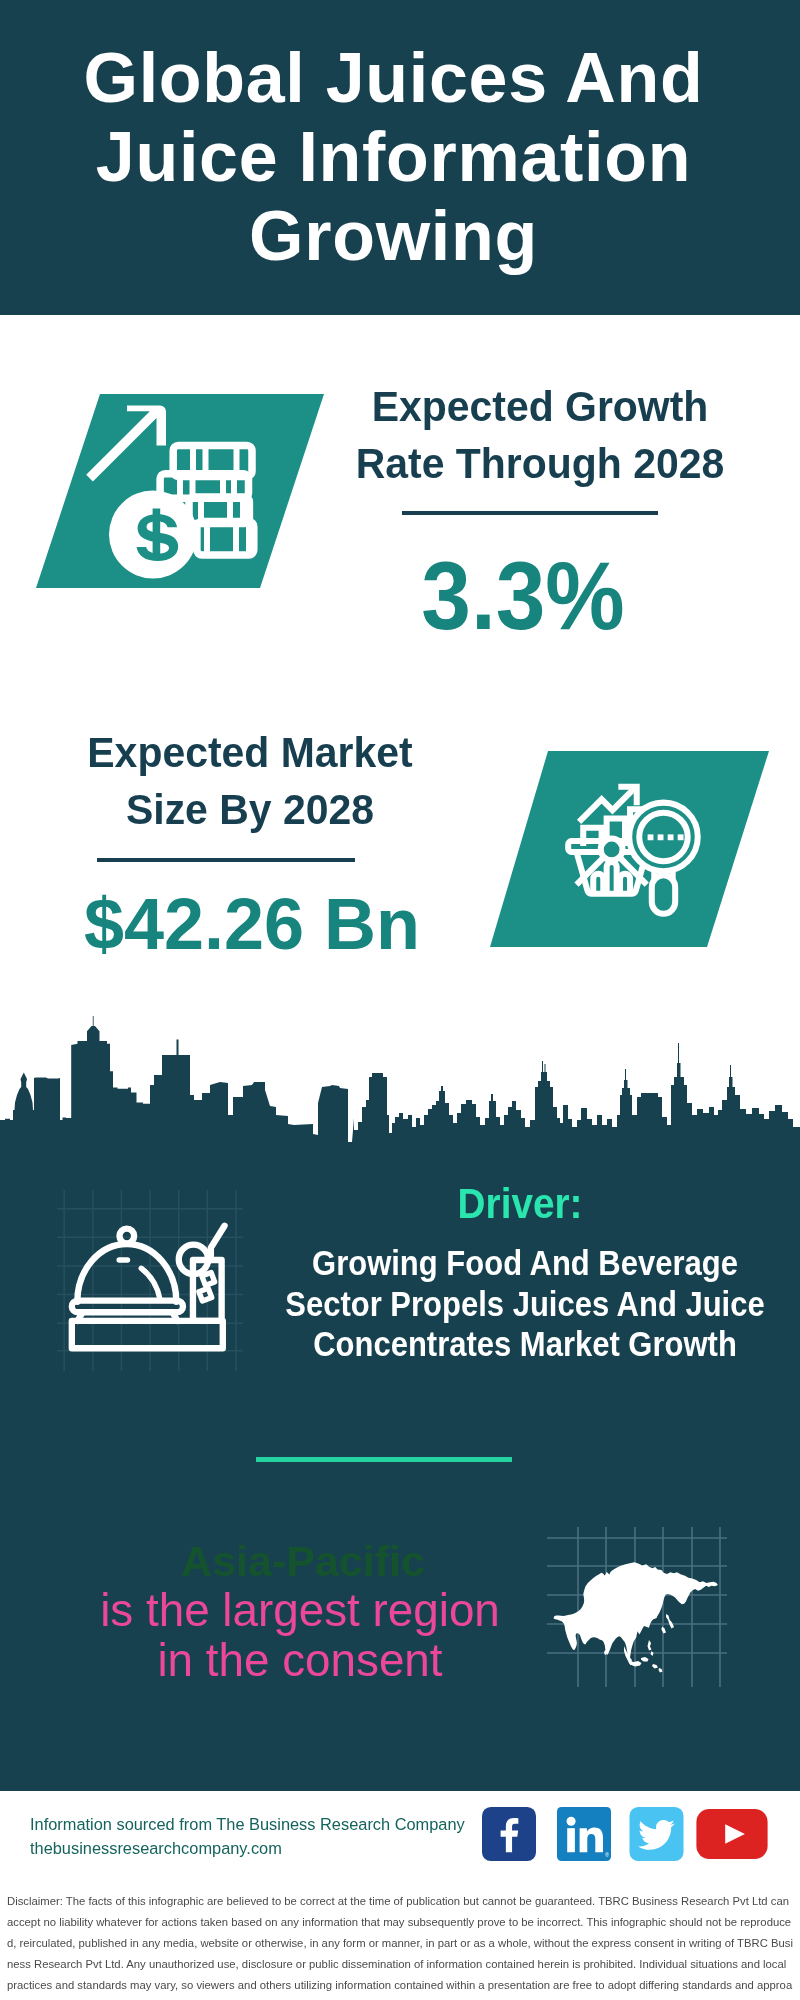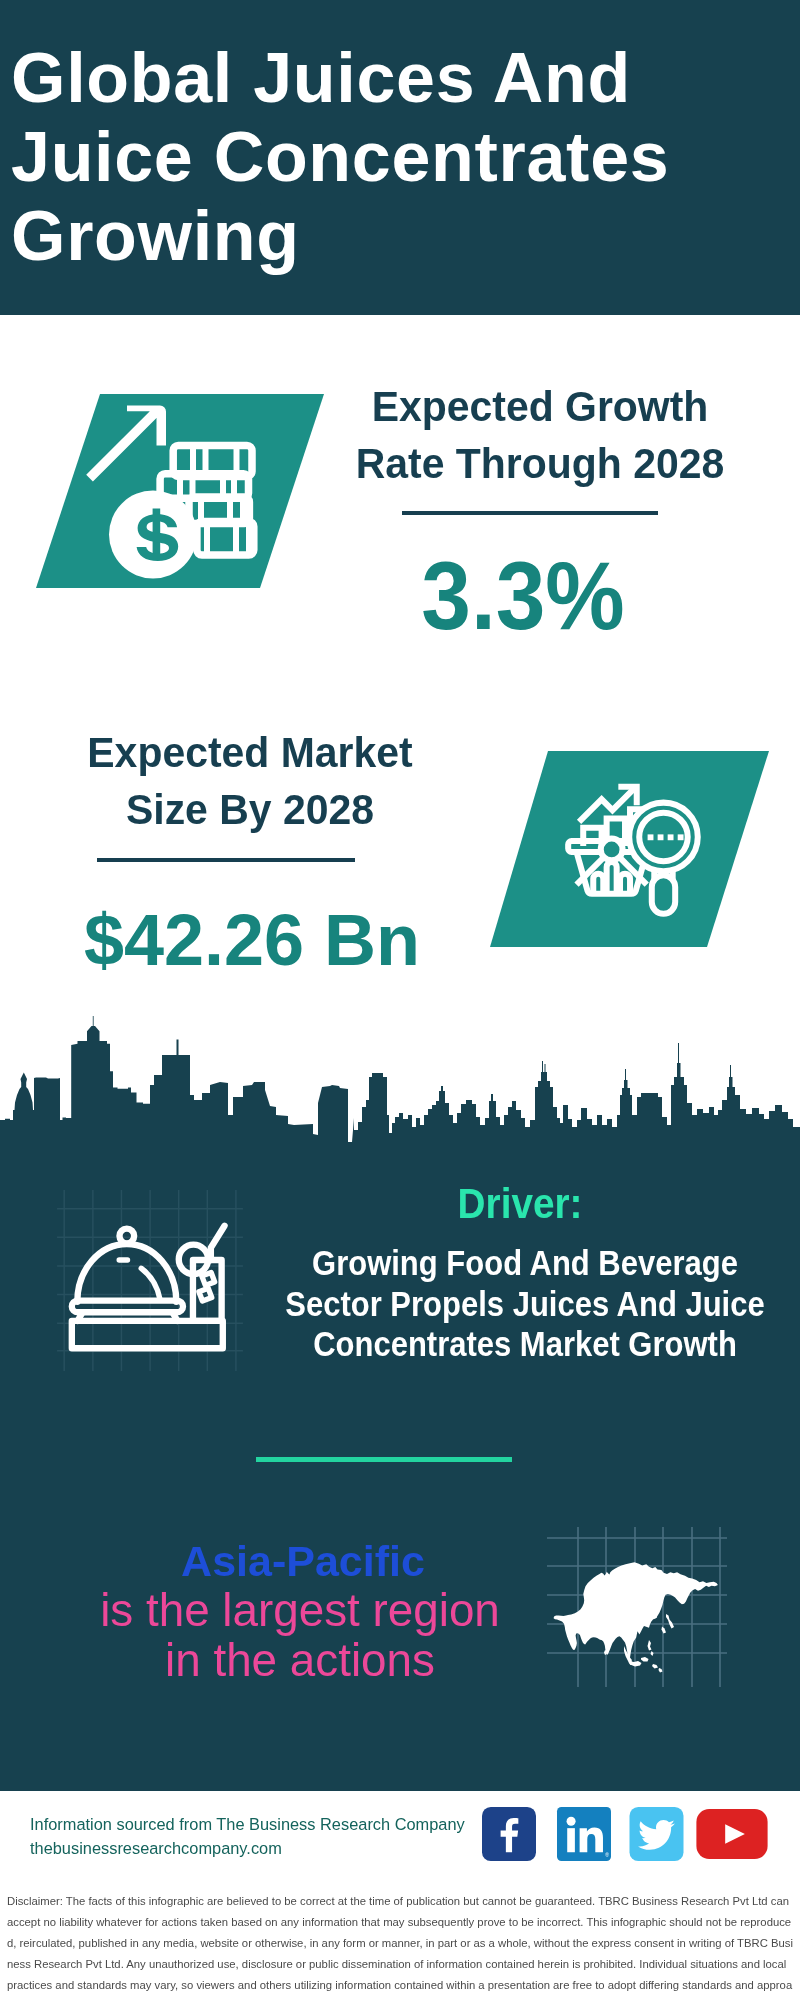--- a/index.html
+++ b/index.html
@@ -3,54 +3,54 @@
 <meta charset="utf-8">
 <style>
   * { margin:0; padding:0; box-sizing:border-box; }
   html,body { width:800px; height:2000px; }
   body { font-family:"Liberation Sans", sans-serif; background:#ffffff; overflow:hidden;
          -webkit-font-smoothing:antialiased; }
   .page { position:relative; width:800px; height:2000px; background:#fff; overflow:hidden; }
 
   
   .header { position:absolute; left:0; top:0; width:800px; height:315px; background:#17414f; }
-  .header-title { position:absolute; left:0; top:39px; padding-left:11px; width:776px; 
+  .header-title { position:absolute; left:0; top:39px; padding-left:11px; width:776px; text-align:center;
      color:#ffffff; font-weight:bold; font-size:70px; line-height:79px; letter-spacing:0.7px; }
 
   
   .stat-label { position:absolute; color:#173f50; font-weight:bold; font-size:43px;
      line-height:57px; text-align:center; white-space:nowrap;
      transform:scaleX(0.952); transform-origin:50% 0; }
   .rule { position:absolute; height:4px; background:#173f50; }
   .stat-value { position:absolute; color:#17847d; font-weight:bold; line-height:1;
      text-align:center; white-space:nowrap; }
 
   .stat-icon-1 { position:absolute; left:36px; top:394px; width:300px; height:210px; }
   .stat1-label { left:320px; top:378px; width:440px; }
   .rule1 { left:402px; top:511px; width:256px; }
   .stat1-value { left:303px; top:548px; width:440px; font-size:96px; transform:scaleX(0.93); transform-origin:50% 0; }
   .stat-icon-2 { position:absolute; left:490px; top:751px; width:280px; height:196px; }
   .stat2-label { left:30px; top:724px; width:440px; }
   .rule2 { left:97px; top:858px; width:258px; }
-  .stat2-value { left:32px; top:888px; width:440px; font-size:72px;margin-top:16px; }
+  .stat2-value { left:32px; top:888px; width:440px; font-size:72px; }
 
   
   .dark { position:absolute; left:0; width:800px; background:#17414f; }
   .mid { top:1150px; height:640px; }
   .skyline { position:absolute; left:0; top:1015px; width:800px; height:150px; }
   .skyline { position:absolute; left:0; width:800px; }
   .driver-icon { position:absolute; left:57px; top:1190px; width:186px; height:181px; }
   .driver-head { position:absolute; left:300px; top:1182px; width:440px; color:#2ae5ad;
      font-weight:bold; font-size:43px; line-height:43px; text-align:center; white-space:nowrap;
      transform:scaleX(0.9); transform-origin:50% 0; }
   .driver-body { position:absolute; left:245px; top:1243px; width:560px; color:#fff;
      font-weight:bold; font-size:35.3px; line-height:40.5px; text-align:center; white-space:nowrap;
      transform:scaleX(0.878); transform-origin:50% 0; }
   .teal-rule { position:absolute; left:256px; top:1457px; width:256px; height:5px; background:#23d4a0; }
-  .region-name { position:absolute; left:68px; top:1540px; width:470px; color:#1d4ed8;
+  .region-name { position:absolute; left:68px; top:1540px; width:470px; color:#14532d;
      font-weight:bold; font-size:43px; line-height:43px; text-align:center; white-space:nowrap; }
   .region-sub { position:absolute; left:60px; top:1586px; width:480px; color:#ec4899;
      font-size:45.8px; line-height:50.4px; text-align:center; white-space:nowrap; }
 
   .region-map { position:absolute; left:547px; top:1527px; width:180px; height:160px; }
 
   
   .footer-src { position:absolute; left:30px; top:1813px; width:460px;
      color:#14635c; font-size:17.1px; line-height:24px; white-space:nowrap;
      transform:scaleX(0.958); transform-origin:0 0; }
@@ -67,21 +67,21 @@
   .hairline-top { top:1788px; }
 </style>
 </head>
 <body>
 
 <div class="page">
 
   <div class="header">
     <div class="header-title">
       <div>Global Juices And</div>
-      <div>Juice Concentrates</div>
+      <div>Juice Information</div>
       <div>Growing</div>
     </div>
   </div>
 
   <div class="stat-icon-1">
     <svg width="300" height="196" viewBox="0 0 300 196">
       <polygon points="64,0 288,0 224,194 0,194" fill="#1c9087"></polygon>
       <g fill="#ffffff">
 
         <path d="M91,11.5 h33 a6,6 0 0 1 6,6 v34 h-9.5 v-27.6 l-63.6,63.6 -6.7,-6.7 63.6,-63.6 h-22.8 a0,0 0 0 1 0,0 z"></path>
@@ -275,21 +275,21 @@
     <div>Growing Food And Beverage</div>
     <div>Sector Propels Juices And Juice</div>
     <div>Concentrates Market Growth</div>
   </div>
 
   <div class="teal-rule"></div>
 
   <div class="region-name">Asia-Pacific</div>
   <div class="region-sub">
     <div>is the largest region</div>
-    <div>in the actions</div>
+    <div>in the consent</div>
   </div>
 
   <div class="hairline hairline-top"></div>
   <div class="footer-src">
     <div>Information sourced from The Business Research Company</div>
     <div>thebusinessresearchcompany.com</div>
   </div>
 
   <div class="social">
     <a class="soc facebook">

